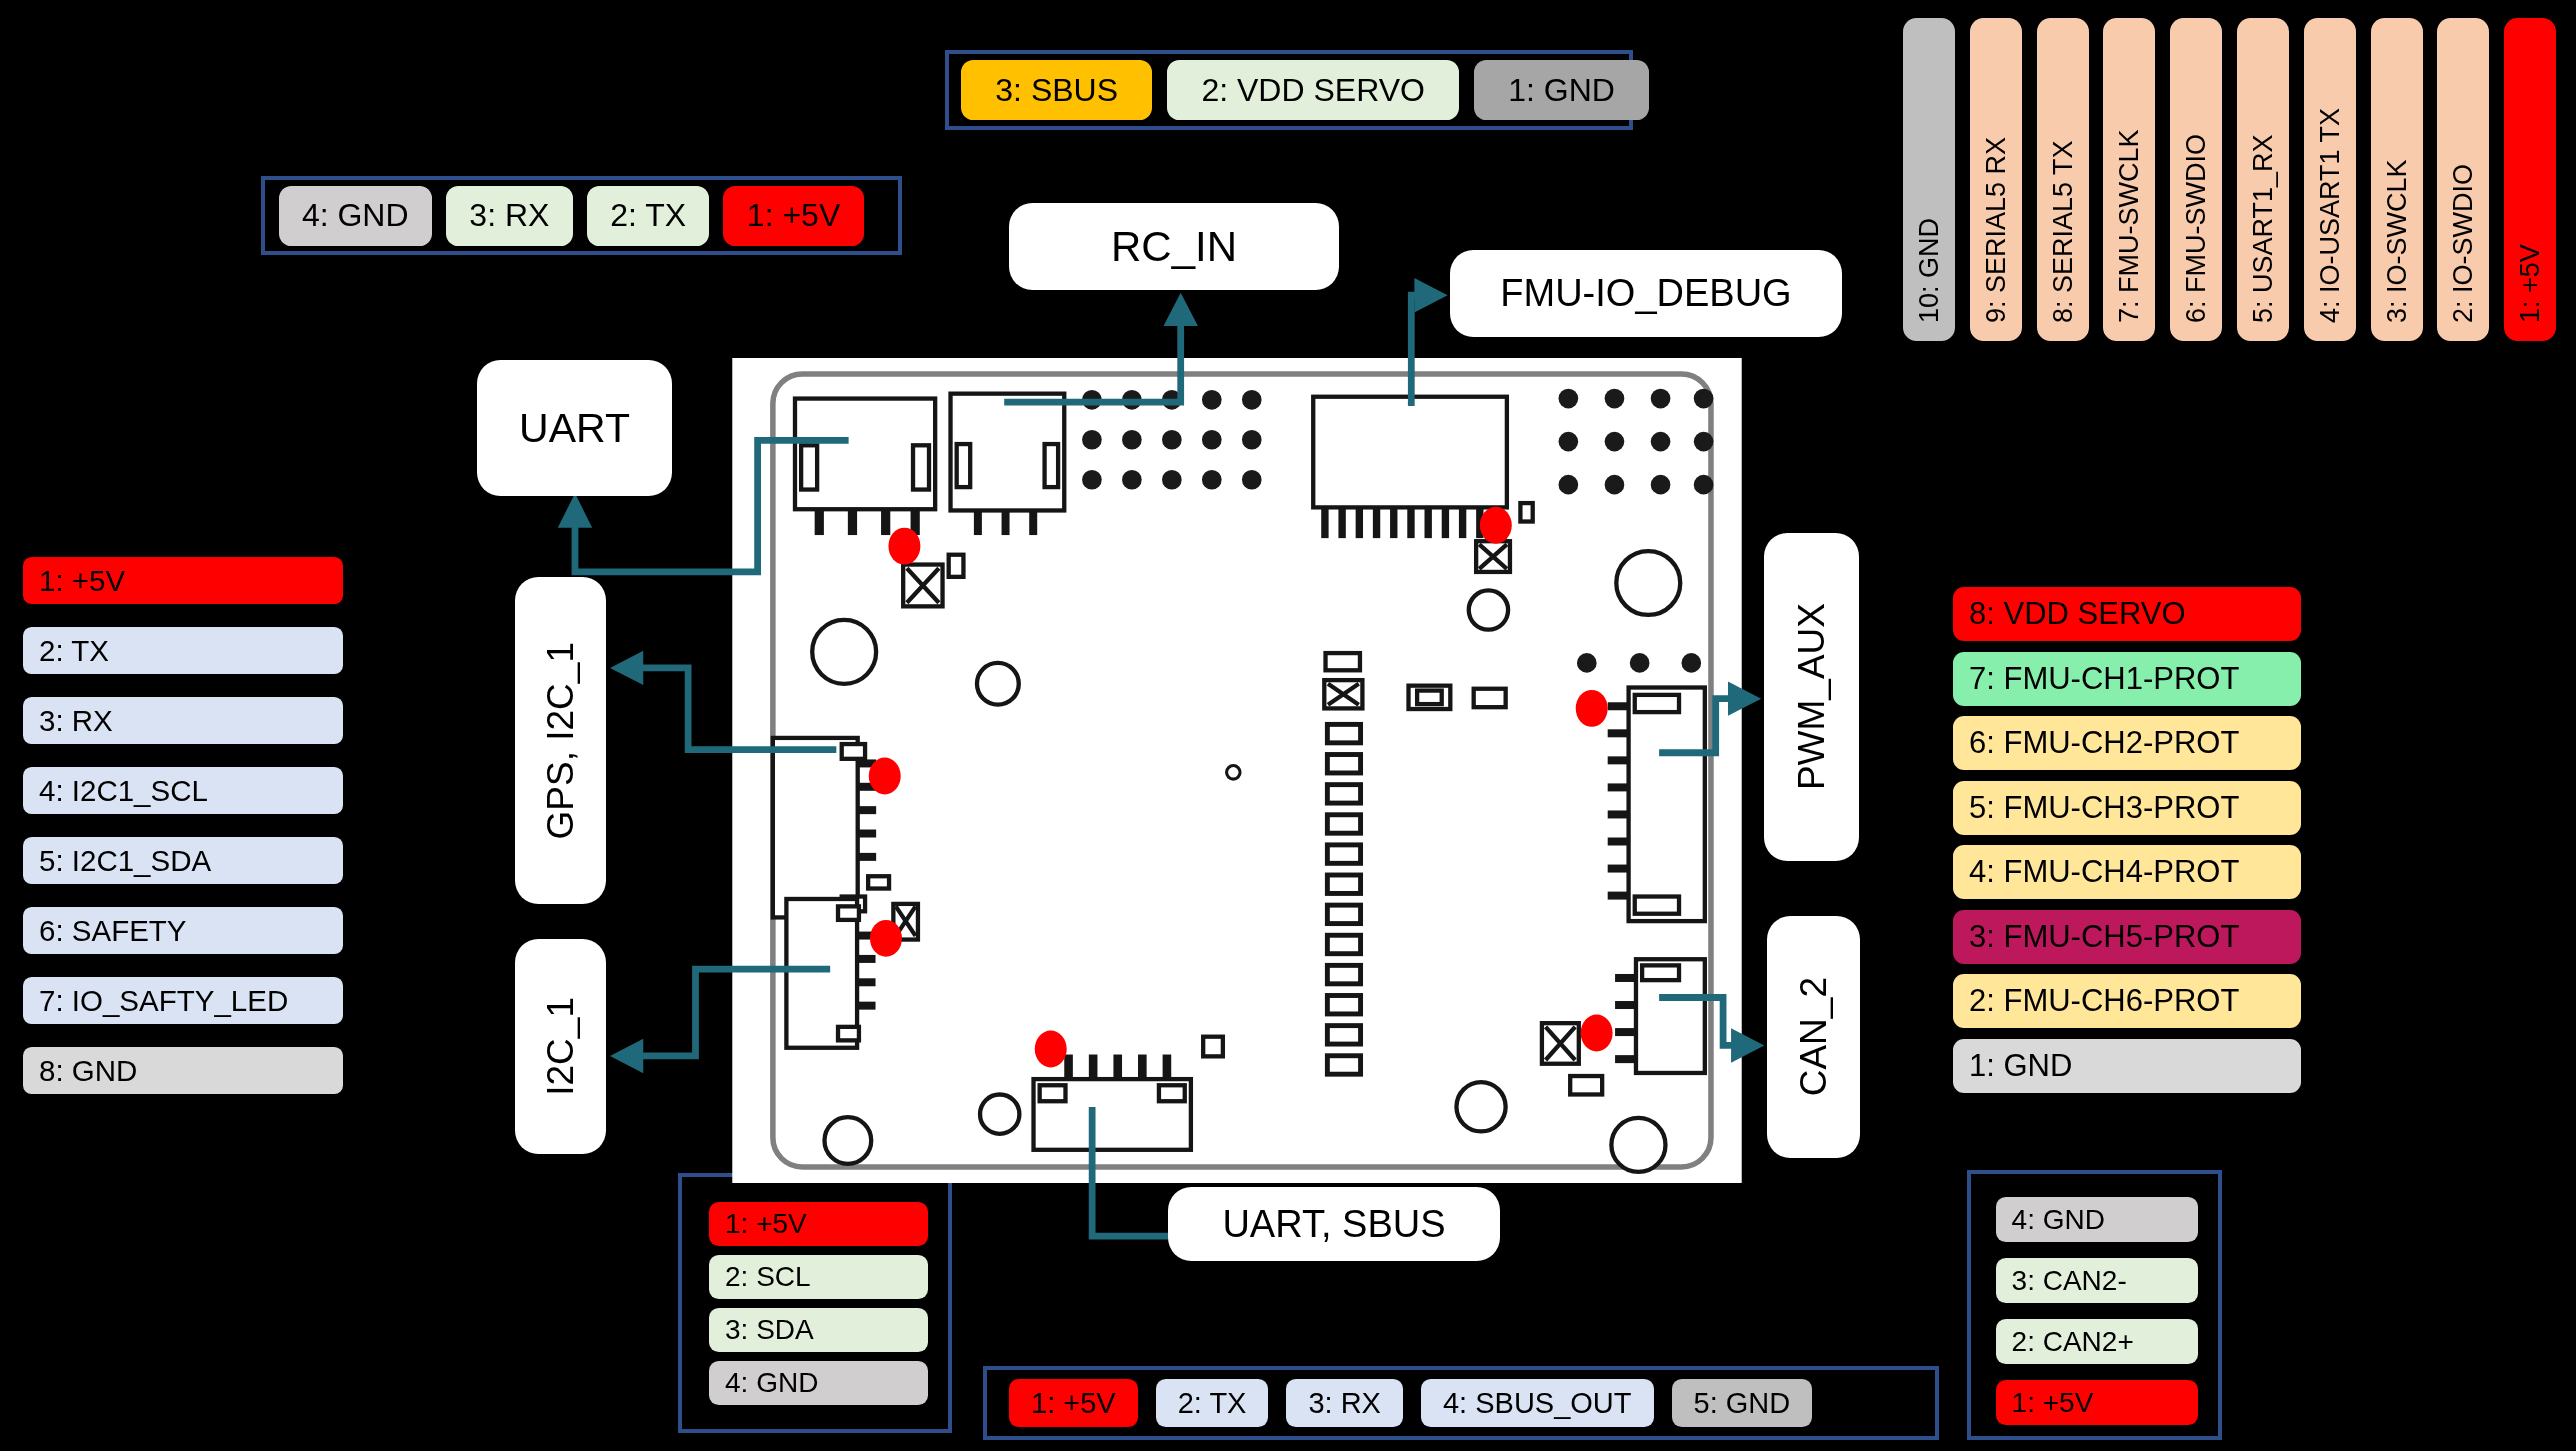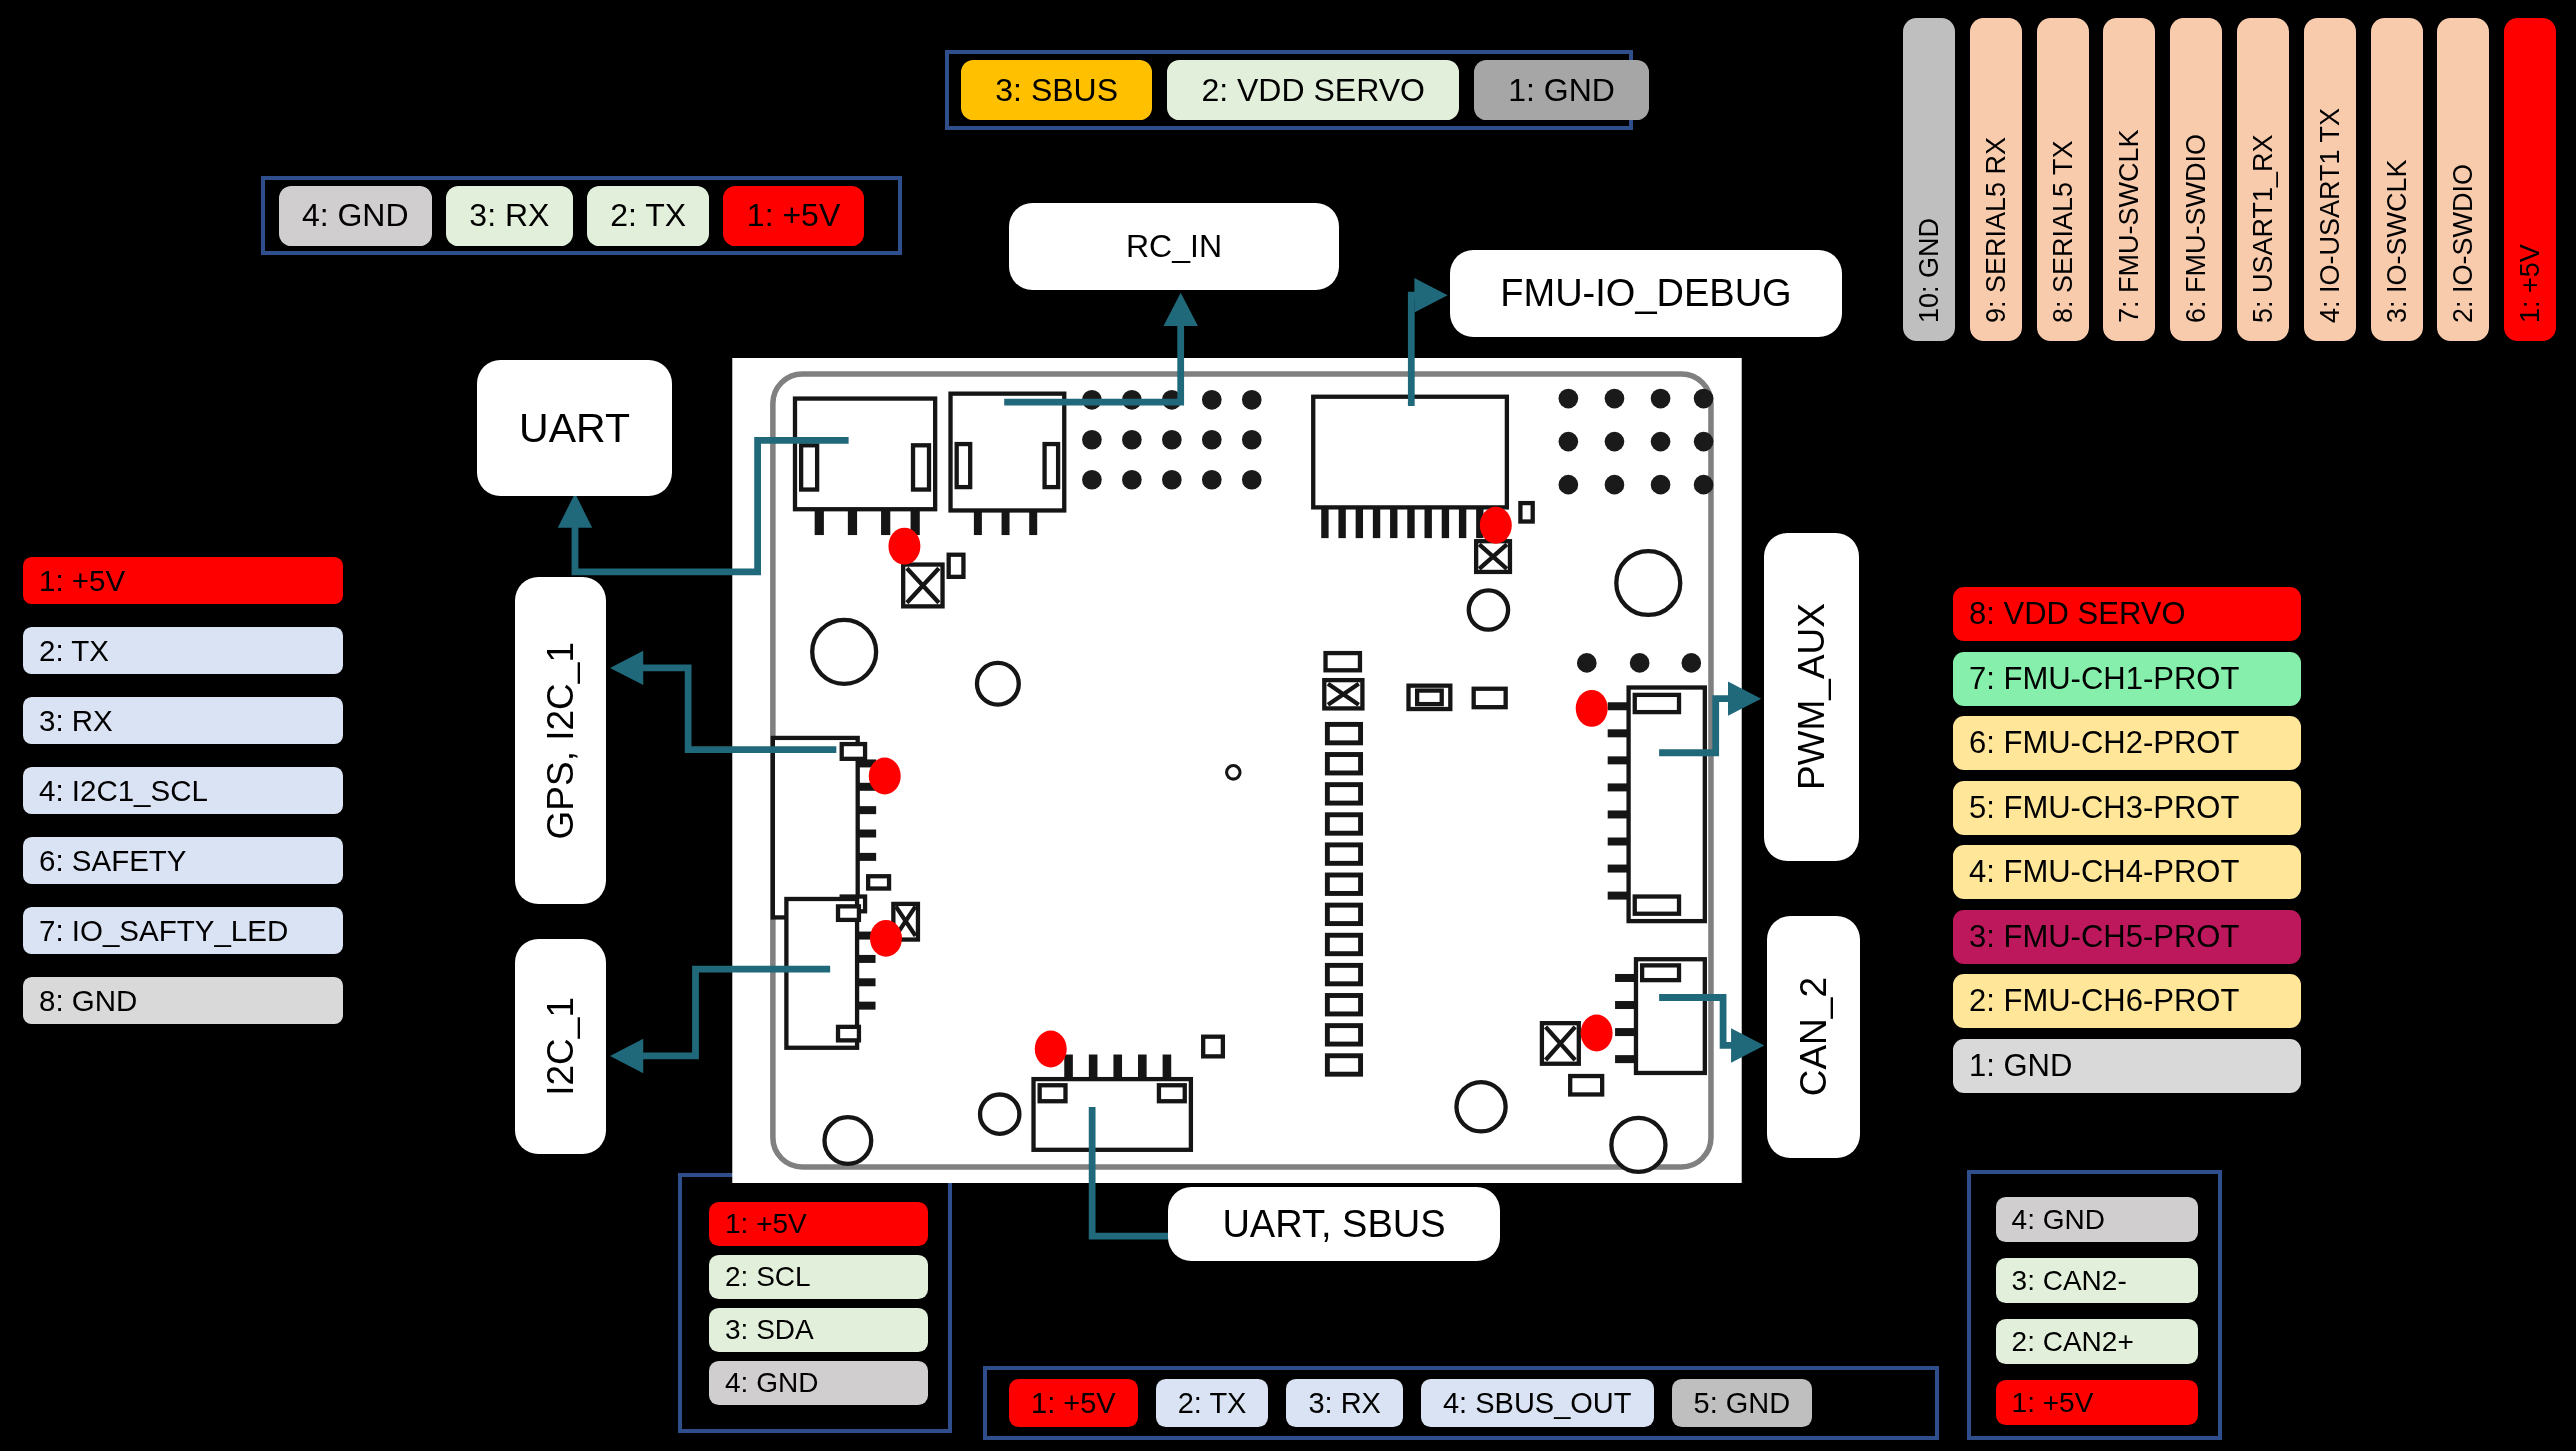--- a/index.html
+++ b/index.html
@@ -40,21 +40,21 @@
   #g-bottom-right .chip{width:202px; height:45px; font-size:28px; padding-left:16px; border-radius:9.8px;}
   
   .callout{
     position:absolute; background:#fff; border-radius:23.4px; color:#000;
     display:flex; align-items:center; justify-content:center; text-align:center;
     z-index:30;
   }
   .callout.v span{writing-mode:vertical-rl; transform:rotate(180deg); white-space:nowrap;}
   .callout span{white-space:nowrap;}
   #co-uart       {left:477px;  top:360px;  width:195px; height:136px; font-size:41px;}
-  #co-rcin      {left:1009px; top:203px;  width:330px; height:87px; font-size:32px;}
+  #co-rcin      {left:1009px; top:203px;  width:330px; height:87px; font-size:42px;}
   #co-debug     {left:1450px; top:250px;  width:392px; height:87px; font-size:38px;align-items:center;}
   #co-gps       {left:515px;  top:577px;  width:91px; height:327px; font-size:37px;}
   #co-i2c1      {left:515px;  top:939px; width:91px; height:215px; font-size:37px;}
   #co-pwm       {left:1764px; top:533px;  width:95px; height:328px; font-size:37px;}
   #co-can2      {left:1767px; top:916px; width:93px; height:242px; font-size:37px;}
   #co-uartsbus  {left:1168px; top:1187px; width:332px; height:74px; font-size:38px;}
   
   #board-svg{position:absolute; left:732px; top:358px; z-index:10;}
   #arrows-svg{position:absolute; left:0; top:0; z-index:20; pointer-events:none;}
 </style>
@@ -343,20 +343,21 @@
       <div class="chip" style="background: rgb(248, 203, 173);">4: IO-USART1 TX</div>
       <div class="chip" style="background: rgb(248, 203, 173);">3: IO-SWCLK</div>
       <div class="chip" style="background: rgb(248, 203, 173);">2: IO-SWDIO</div>
       <div class="chip" style="background: rgb(255, 0, 0);">1: +5V</div>
     </div>
   <div class="pin-group" id="g-left">
       <div class="chip" style="background: rgb(255, 0, 0);">1: +5V</div>
       <div class="chip" style="background: rgb(218, 227, 243);">2: TX</div>
       <div class="chip" style="background: rgb(218, 227, 243);">3: RX</div>
       <div class="chip" style="background: rgb(218, 227, 243);">4: I2C1_SCL</div>
+      <div class="chip" style="background: rgb(218, 227, 243);">5: I2C1_SDA</div>
       <div class="chip" style="background: rgb(218, 227, 243);">6: SAFETY</div>
       <div class="chip" style="background: rgb(218, 227, 243);">7: IO_SAFTY_LED</div>
       <div class="chip" style="background: rgb(217, 217, 217);">8: GND</div>
     </div>
   <div class="pin-group" id="g-right">
       <div class="chip" style="background: rgb(255, 0, 0);">8:  VDD SERVO</div>
       <div class="chip" style="background: #86efac;">7:  FMU-CH1-PROT</div>
       <div class="chip" style="background: rgb(255, 230, 153);">6:  FMU-CH2-PROT</div>
       <div class="chip" style="background: rgb(255, 230, 153);">5:  FMU-CH3-PROT</div>
       <div class="chip" style="background: rgb(255, 230, 153);">4:  FMU-CH4-PROT</div>

